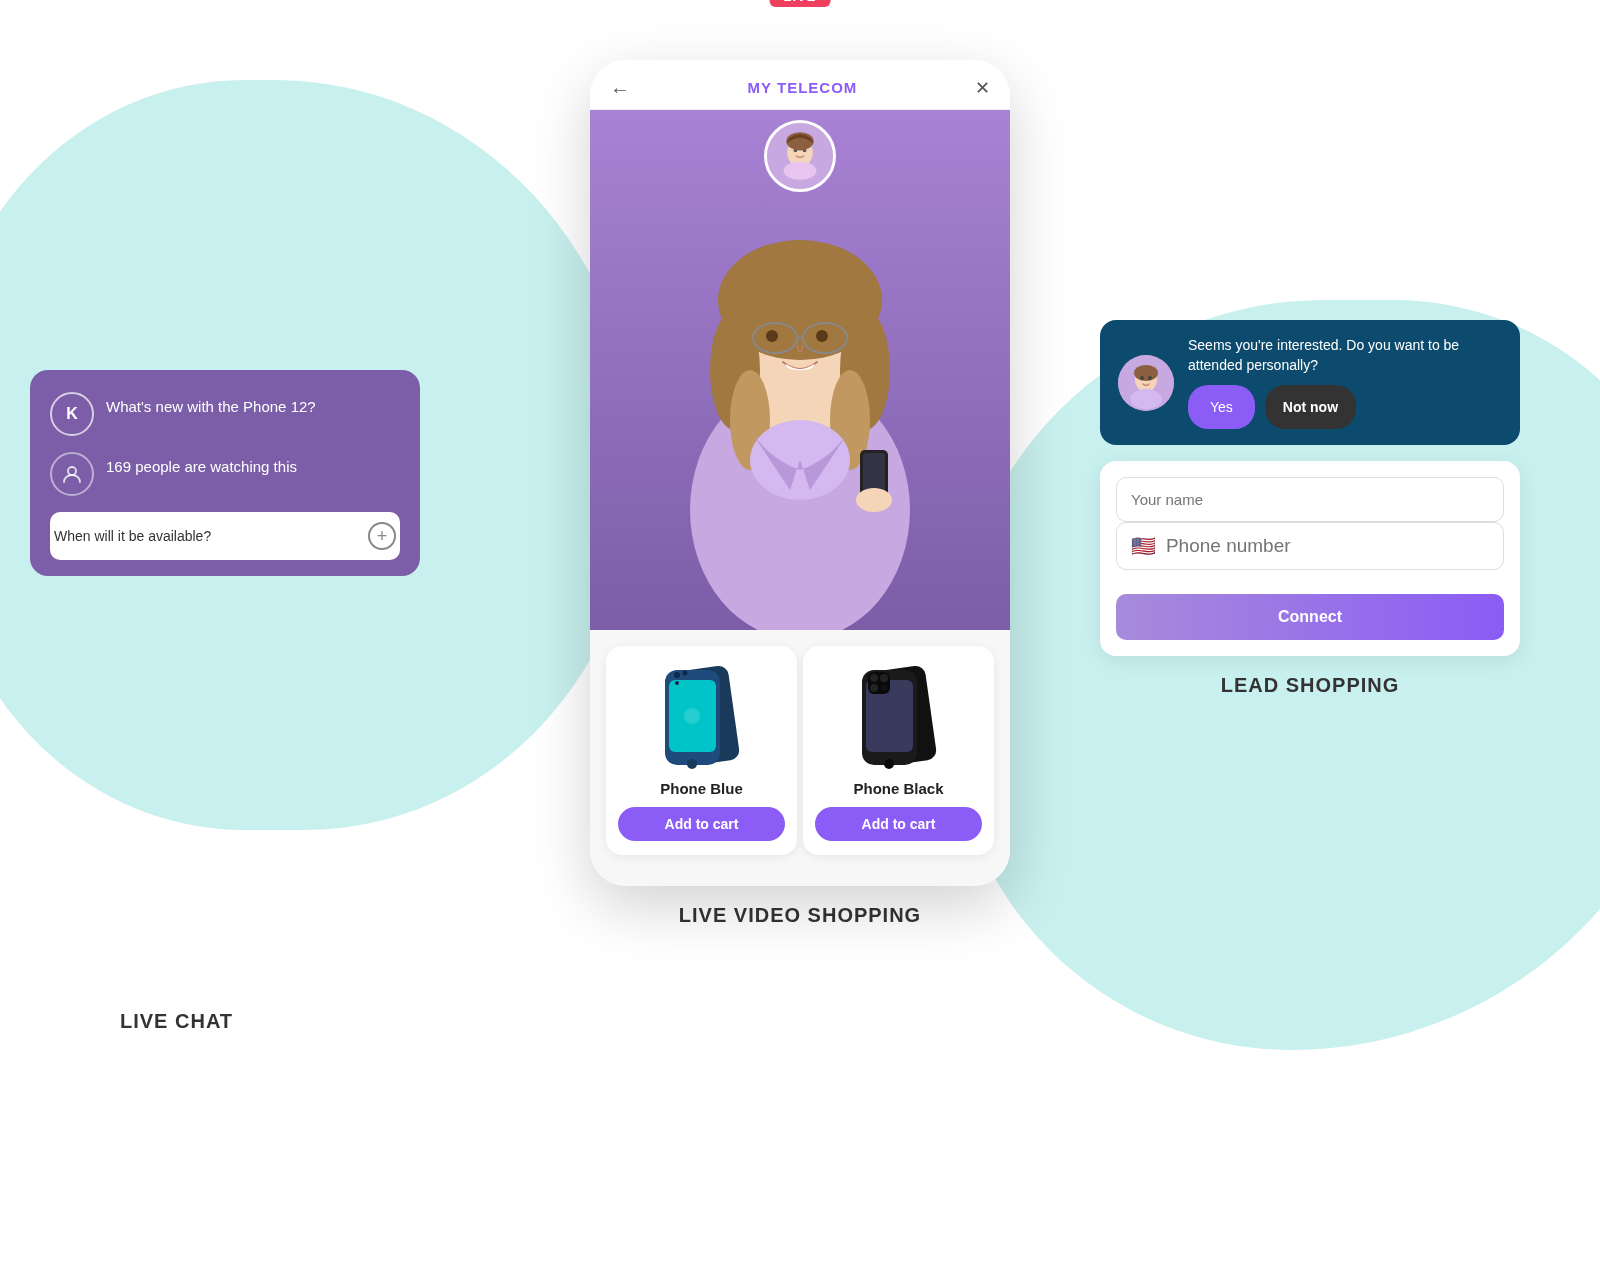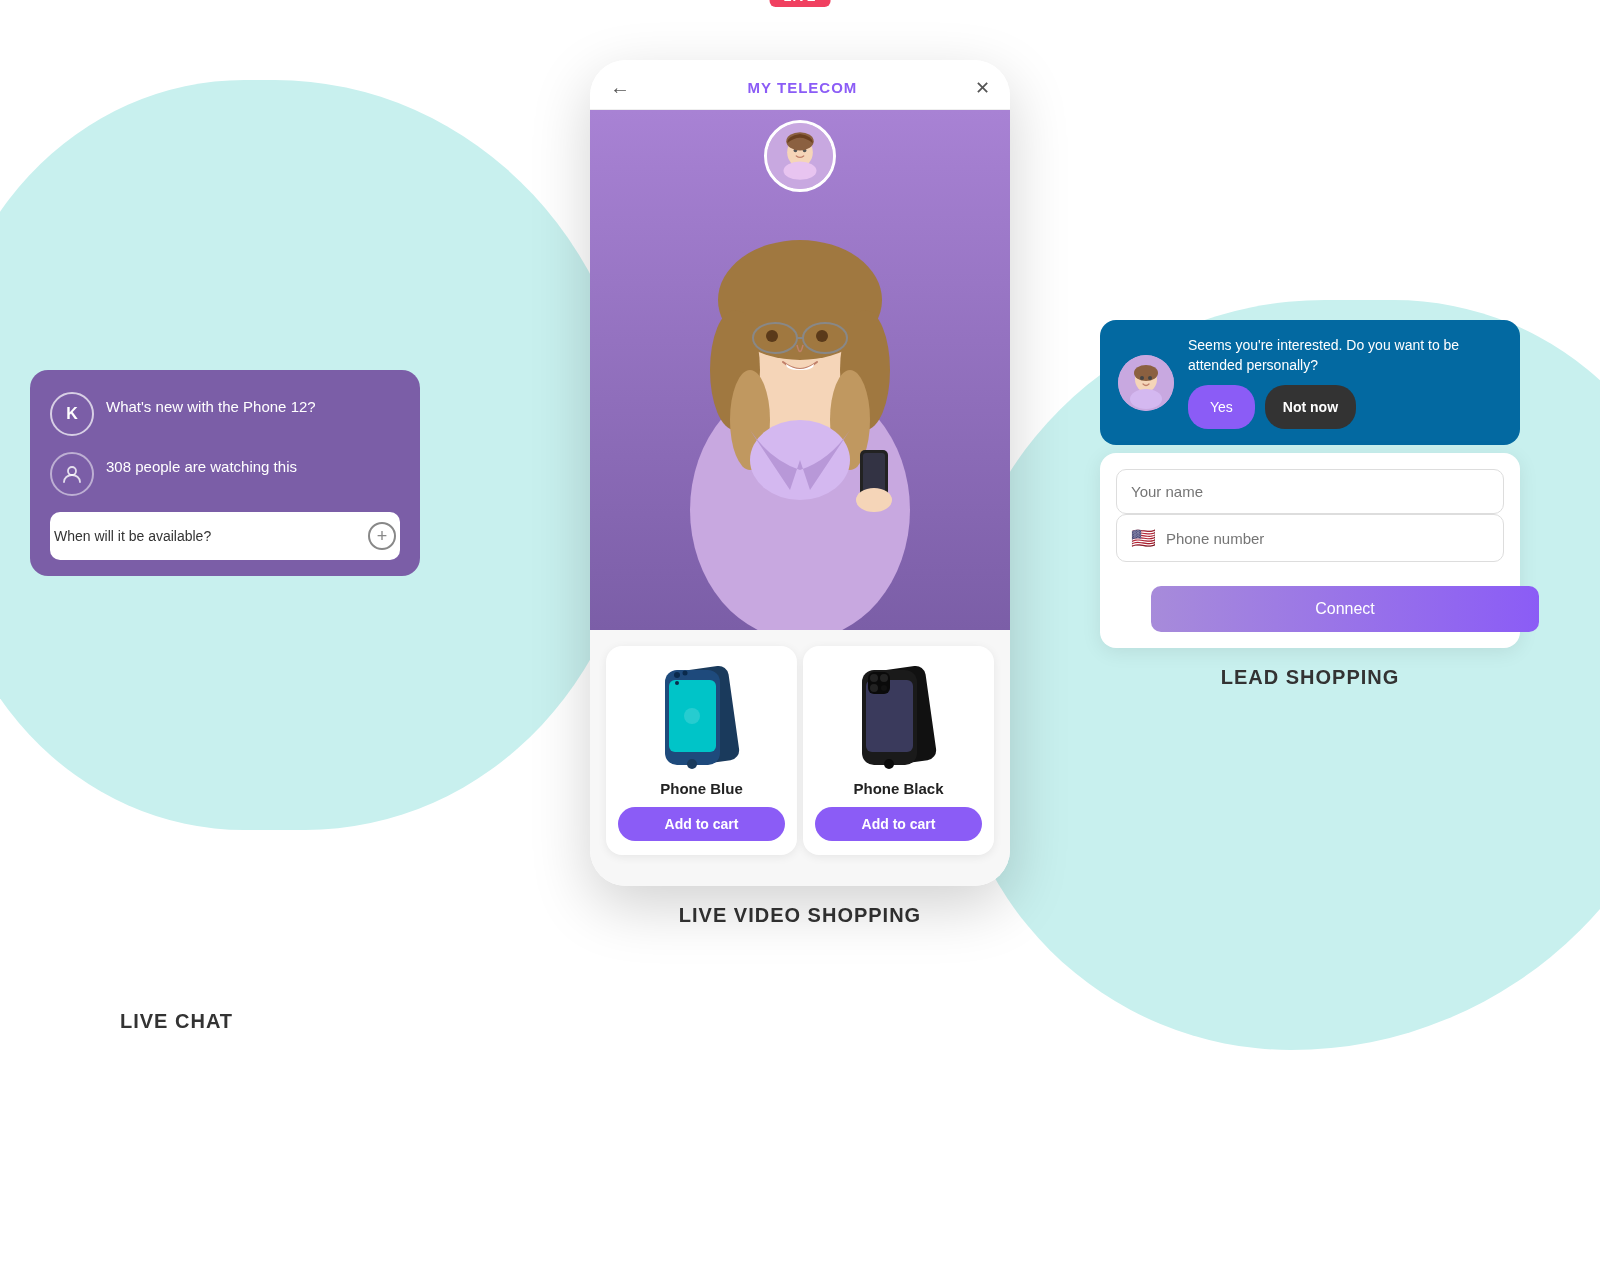--- a/index.html
+++ b/index.html
@@ -250,27 +250,27 @@
 
     
     .lead-capture-panel {
       position: absolute;
       top: 320px;
       right: 80px;
       width: 420px;
       z-index: 10;
     }
     .agent-popup {
-      background: #0369a1;
+      background: #0c4a6e;
       border-radius: 16px;
       padding: 16px 18px;
       display: flex;
       align-items: center;
       gap: 14px;
-      margin-bottom: 8px;
+      margin-bottom: 16px;
     }
     .agent-avatar {
       width: 56px;
       height: 56px;
       border-radius: 50%;
       background: #c8a8e0;
       flex-shrink: 0;
       overflow: hidden;
       display: flex;
       align-items: center;
@@ -333,36 +333,35 @@
       margin-bottom: 12px;
       height: 48px;
     }
     .flag-icon {
       font-size: 20px;
       margin-right: 10px;
     }
     .phone-input-field {
       border: none;
       outline: none;
-      font-size: 15px;
+      font-size: 19px;
       color: #aaa;
       flex: 1;
     }
     .connect-btn {
       width: 100%;
       background: linear-gradient(90deg, #a78bda, #8b5cf6);
       color: #fff;
       border: none;
       border-radius: 10px;
       padding: 14px;
       font-size: 16px;
-      font-weight: 400;
+      font-weight: 700;
       cursor: pointer;
       margin-top: 12px;
-      margin-left: 35px;
     }
     .lead-capture-label {
       text-align: center;
       font-size: 20px;
       font-weight: 800;
       color: #333;
       letter-spacing: 1px;
       margin-top: 18px;
     }
   </style>
@@ -379,21 +378,21 @@
     </div>
     <div class="chat-msg-text">What's new with the Phone 12?</div>
   </div>
   <div class="chat-message-row">
     <div class="chat-avatar-people">
       <svg width="22" height="22" viewBox="0 0 22 22" fill="none">
         <circle cx="11" cy="8" r="4" stroke="rgba(255,255,255,0.8)" stroke-width="1.8"></circle>
         <path d="M3 19c0-4 3.6-7 8-7s8 3 8 7" stroke="rgba(255,255,255,0.8)" stroke-width="1.8" stroke-linecap="round"></path>
       </svg>
     </div>
-    <div class="chat-msg-text">308 people are watching this</div>
+    <div class="chat-msg-text">169 people are watching this</div>
   </div>
   <div class="chat-input-row">
     <div class="chat-input-text">When will it be available?</div>
     <div class="chat-input-plus">+</div>
   </div>
 </div>
 <div class="live-chat-label">LIVE CHAT</div>
 
 <div class="phone-container">
   <div class="live-badge">LIVE</div>

